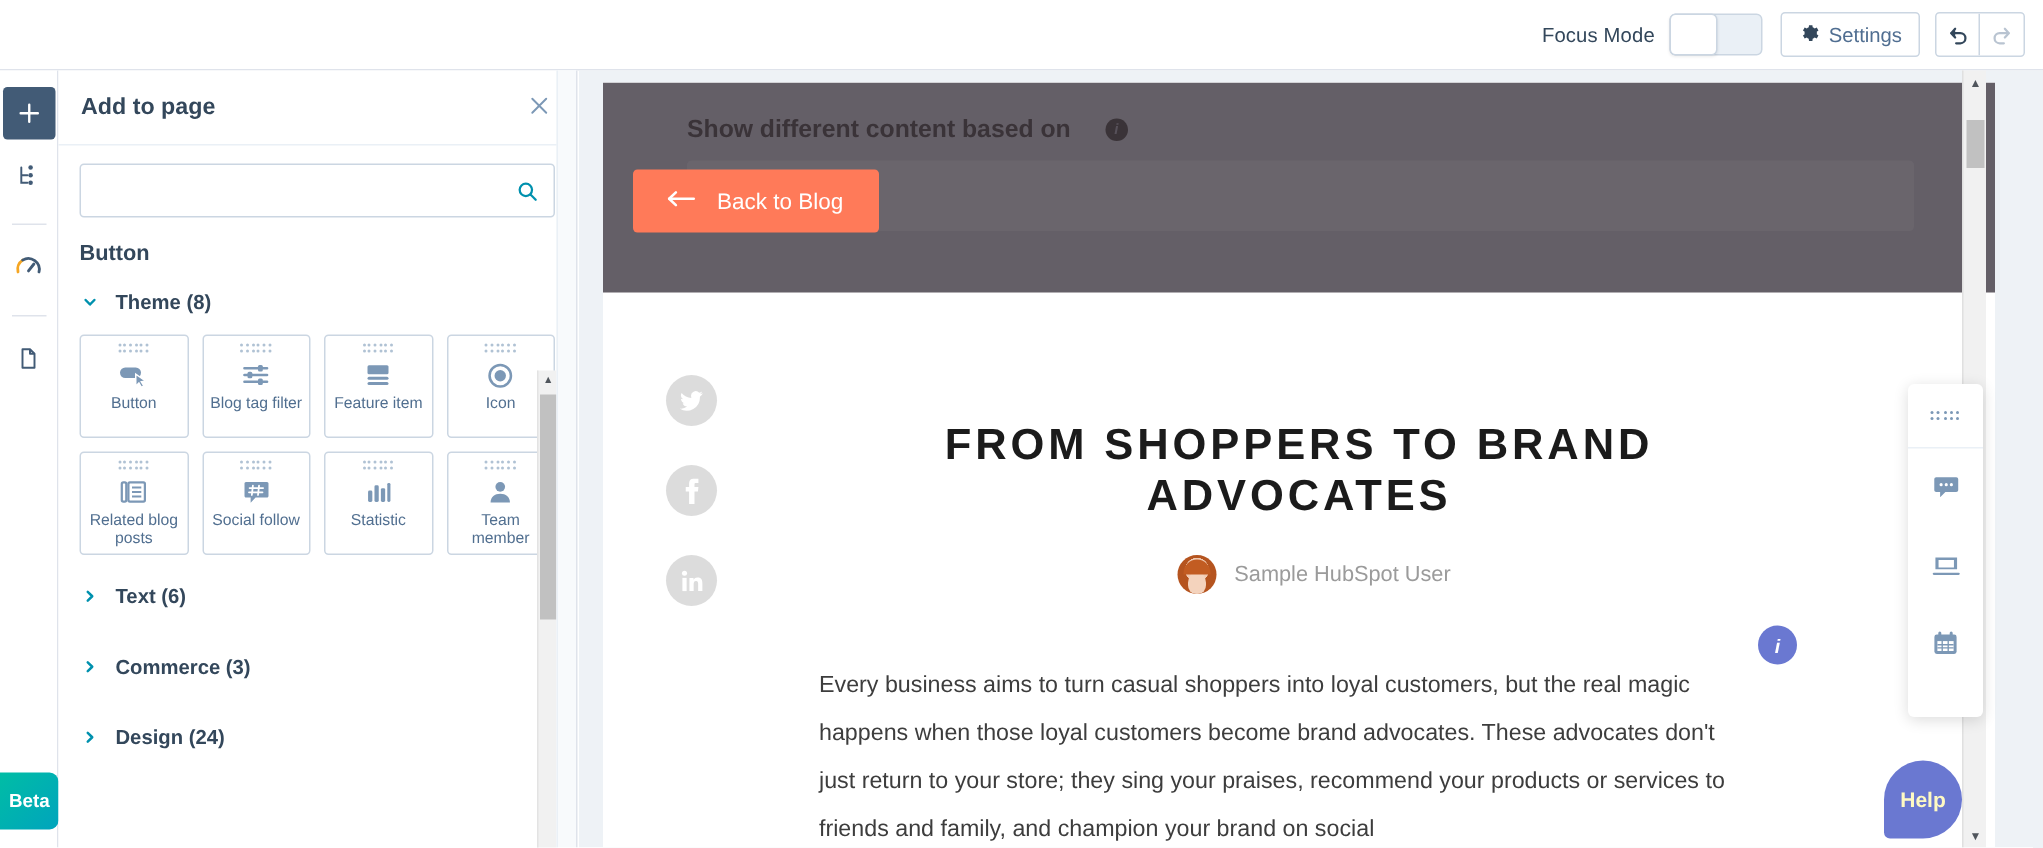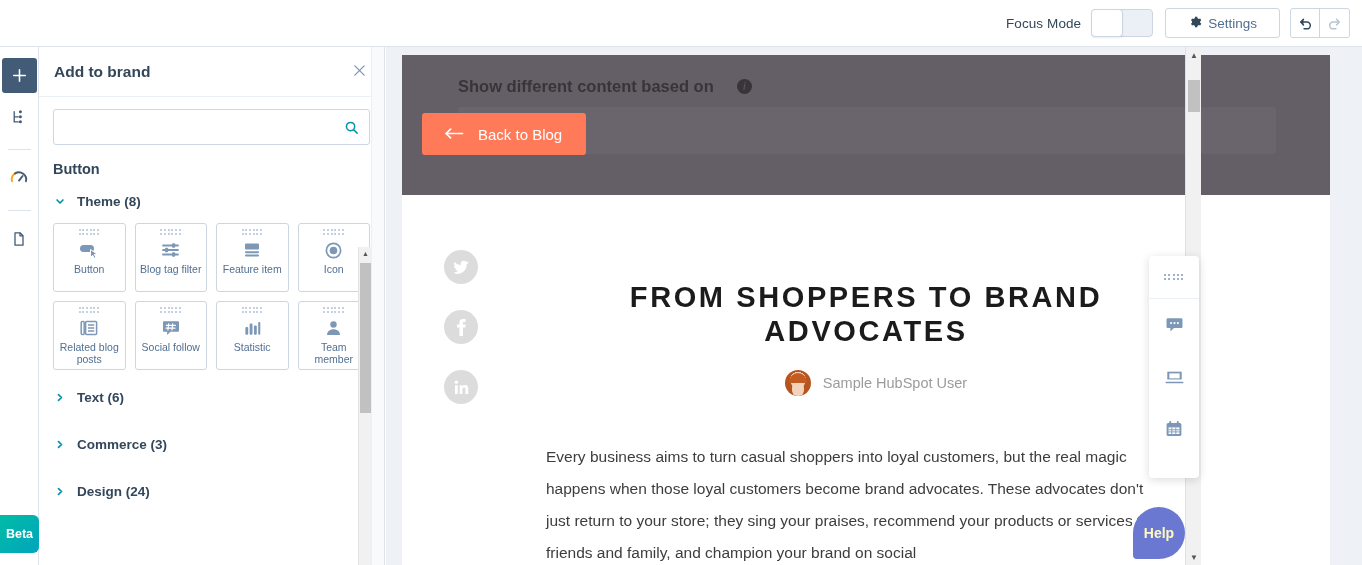--- a/index.html
+++ b/index.html
@@ -4,21 +4,21 @@
 <title>HubSpot Content Editor</title>
 <style>
   * { box-sizing: border-box; margin: 0; padding: 0; }
   html, body {
     width: 1362px; height: 565px;
     overflow: hidden;
     font-family: "Liberation Sans", sans-serif;
     background: #ffffff;
     color: #33475b;
   }
-  .app { position: relative; width: 1201px; height: 565px; }
+  .app { position: relative; width: 1324px; height: 565px; }
 
   
   .topbar {
     position: absolute; top: 0; left: 0; width: 1362px; height: 47px;
     background: #ffffff;
     border-bottom: 1px solid #dfe3eb;
     display: flex; align-items: center; justify-content: flex-end;
     padding-right: 12px;
   }
   .focus-label {
@@ -31,21 +31,21 @@
   }
   .toggle .knob {
     position: absolute; left: -1px; top: -1px; width: 32px; height: 28px;
     background: #ffffff; border: 1px solid #cbd6e2; border-radius: 4px;
     box-shadow: 0 1px 2px rgba(0,0,0,.07);
   }
   .btn {
     border: 1px solid #cbd6e2; background: #fff; border-radius: 3px;
     color: #506e91; font-size: 13.5px; cursor: pointer;
     display: inline-flex; align-items: center; gap: 6px;
-    padding: 6px 22px; height: 30px;
+    padding: 6px 11px; height: 30px;
   }
   .undo-group {
     display: flex; margin-left: 10px; border: 1px solid #cbd6e2; border-radius: 3px;
     overflow: hidden; background: #fff; height: 30px;
   }
   .undo-group > div {
     width: 29px; height: 28px; display: flex; align-items: center; justify-content: center;
     cursor: pointer; color: #33475b;
   }
   .undo-group > div:first-child { border-right: 1px solid #cbd6e2; }
@@ -318,21 +318,21 @@
       <svg width="16" height="16" viewBox="0 0 16 16" fill="none" stroke="#425b76" stroke-width="1.3" stroke-linejoin="round">
           <path d="M4 1.8h5l3 3v9.4H4z"></path>
           <path d="M9 1.8v3h3"></path>
         </svg>
     </div>
     <div class="beta-badge">Beta</div>
   </div>
 
   <div class="panel">
     <div class="panel-head">
-      <span class="panel-title">Add to brand</span>
+      <span class="panel-title">Add to page</span>
       <span class="panel-close">
         <svg width="13" height="13" viewBox="0 0 14 14" stroke="#7c98b6" stroke-width="1.4" stroke-linecap="round">
             <path d="M2 2l10 10M12 2L2 12"></path>
           </svg>
       </span>
     </div>
 
     <div class="search-wrap">
       <div class="search-box">
         <input type="text" placeholder="" value="" style="">

